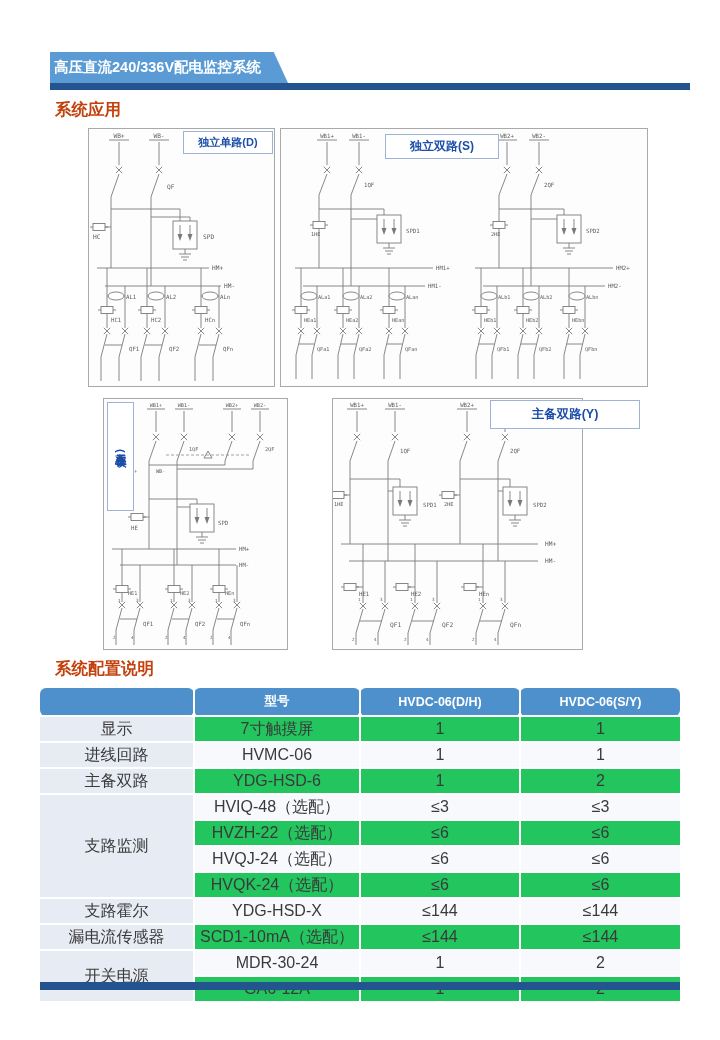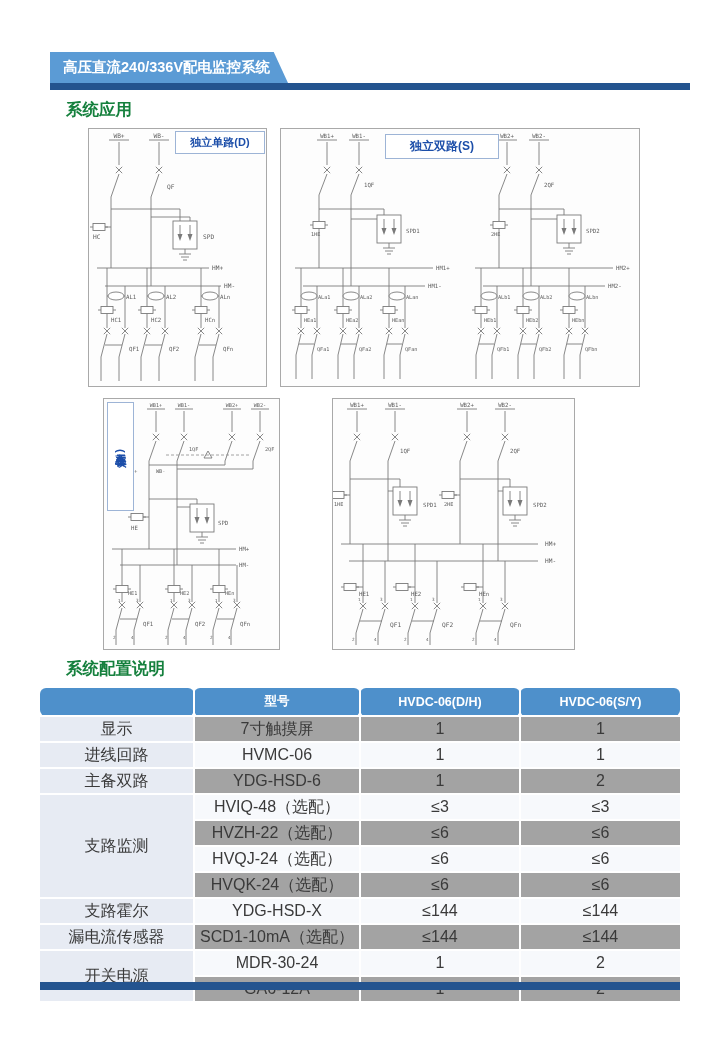--- a/index.html
+++ b/index.html
@@ -1,50 +1,50 @@
 <!DOCTYPE html>
 <html><head>
 <meta charset="utf-8">
 <style>
   html,body{margin:0;padding:0;background:#fff;}
   body{width:720px;height:1040px;position:relative;font-family:"Liberation Sans",sans-serif;overflow:hidden;}
 
   
   .banner-tab{position:absolute;left:50px;top:52px;width:238px;height:31px;background:#5b9bd5;
     clip-path:polygon(0 0,94% 0,100% 100%,0 100%);
-    color:#fff;font-weight:bold;font-size:14.5px;line-height:31px;padding-left:13px;box-sizing:border-box;}
+    color:#fff;font-weight:bold;font-size:14.5px;line-height:31px;padding-left:4px;box-sizing:border-box;}
   .banner-bar{position:absolute;left:50px;top:83px;width:640px;height:7px;background:#24548f;}
   .footer-bar{position:absolute;left:40px;top:982px;width:640px;height:8px;background:#24548f;}
 
-  .sec-title{position:absolute;left:66px;font-size:16.5px;font-weight:bold;color:#15803d;}
+  .sec-title{position:absolute;left:55px;font-size:16.5px;font-weight:bold;color:#c2410c;}
   #sec1{top:99px;}
   #sec2{top:658px;}
 
   
   #diagrams{position:absolute;left:40px;top:128px;width:640px;height:530px;}
-  .dbox{position:absolute;border:1px solid #a9a9a9;background:#fdfdfd;}
+  .dbox{position:absolute;border:1px solid #a9a9a9;background:#fdfdfd;padding-left:8px;}
   .dbox svg{position:absolute;left:0;top:0;}
   .dtitle{position:absolute;border:1px solid #9db4d6;background:#fff;color:#1c4ea9;font-weight:bold;
     display:flex;align-items:center;justify-content:center;z-index:3;}
   .vert{writing-mode:vertical-rl;letter-spacing:1px;}
 
   svg .w{stroke:#7a7a7a;stroke-width:0.9;fill:none;}
   svg .dash{stroke:#8a8a8a;stroke-width:0.8;fill:none;stroke-dasharray:3,2;}
   svg text{font-family:"DejaVu Sans Mono",monospace;fill:#5e5e5e;}
   .t4{font-size:4.3px;} .t5{font-size:5.2px;} .t55{font-size:5.7px;} .t6{font-size:6.2px;}
   .mid{text-anchor:middle;}
 
   
   #cfg-table{position:absolute;left:40px;top:688px;width:640px;border-collapse:collapse;table-layout:fixed;}
   #cfg-table th{background:#4e90cb;color:#fff;font-size:12.5px;font-weight:bold;height:25px;
     border-right:2px solid #fff;border-bottom:2px solid #fff;border-radius:6px;}
   #cfg-table td{font-size:16px;color:#3a3a3a;text-align:center;height:22px;
     border-right:2px solid #fff;border-bottom:2px solid #fff;}
   #cfg-table .last{border-right:none;}
-  #cfg-table tr.odd .val{background:#a3a3a3;margin-top:40px;}
+  #cfg-table tr.odd .val{background:#22c55e;margin-top:40px;}
   #cfg-table tr.even .val{background:#f7f9fc;margin-top:44px;}
   #cfg-table td.cat{background:#e7ebf3;}
 </style>
 </head>
 <body>
 
 <svg width="0" height="0" style="position:absolute" aria-hidden="true">
   <defs>
     <g id="xm">
         <path d="M-3.2,-3.2 L3.2,3.2 M-3.2,3.2 L3.2,-3.2" stroke="#7a7a7a" stroke-width="0.9" fill="none"></path>
@@ -344,20 +344,21 @@
           <use href="#xm" x="172" y="207"></use>
         <text class="t55" x="146" y="197">HEn</text>
         <text class="t6" x="177" y="228">QFn</text>
         <text class="t4" x="145" y="202">1</text>
         <text class="t4" x="167" y="202">3</text>
         <text class="t4" x="139" y="242">2</text>
         <text class="t4" x="161" y="242">4</text>
       </g>
     </svg>
   </div>
+  <div class="dtitle" style="left:450px;top:272px;width:148px;height:27px;font-size:12.5px;">主备双路(Y)</div>
 
 </div>
 
 <div id="sec2" class="sec-title">系统配置说明</div>
 
 <table id="cfg-table">
   <colgroup>
       <col style="width:154px">
       <col style="width:166px">
       <col style="width:160px">

